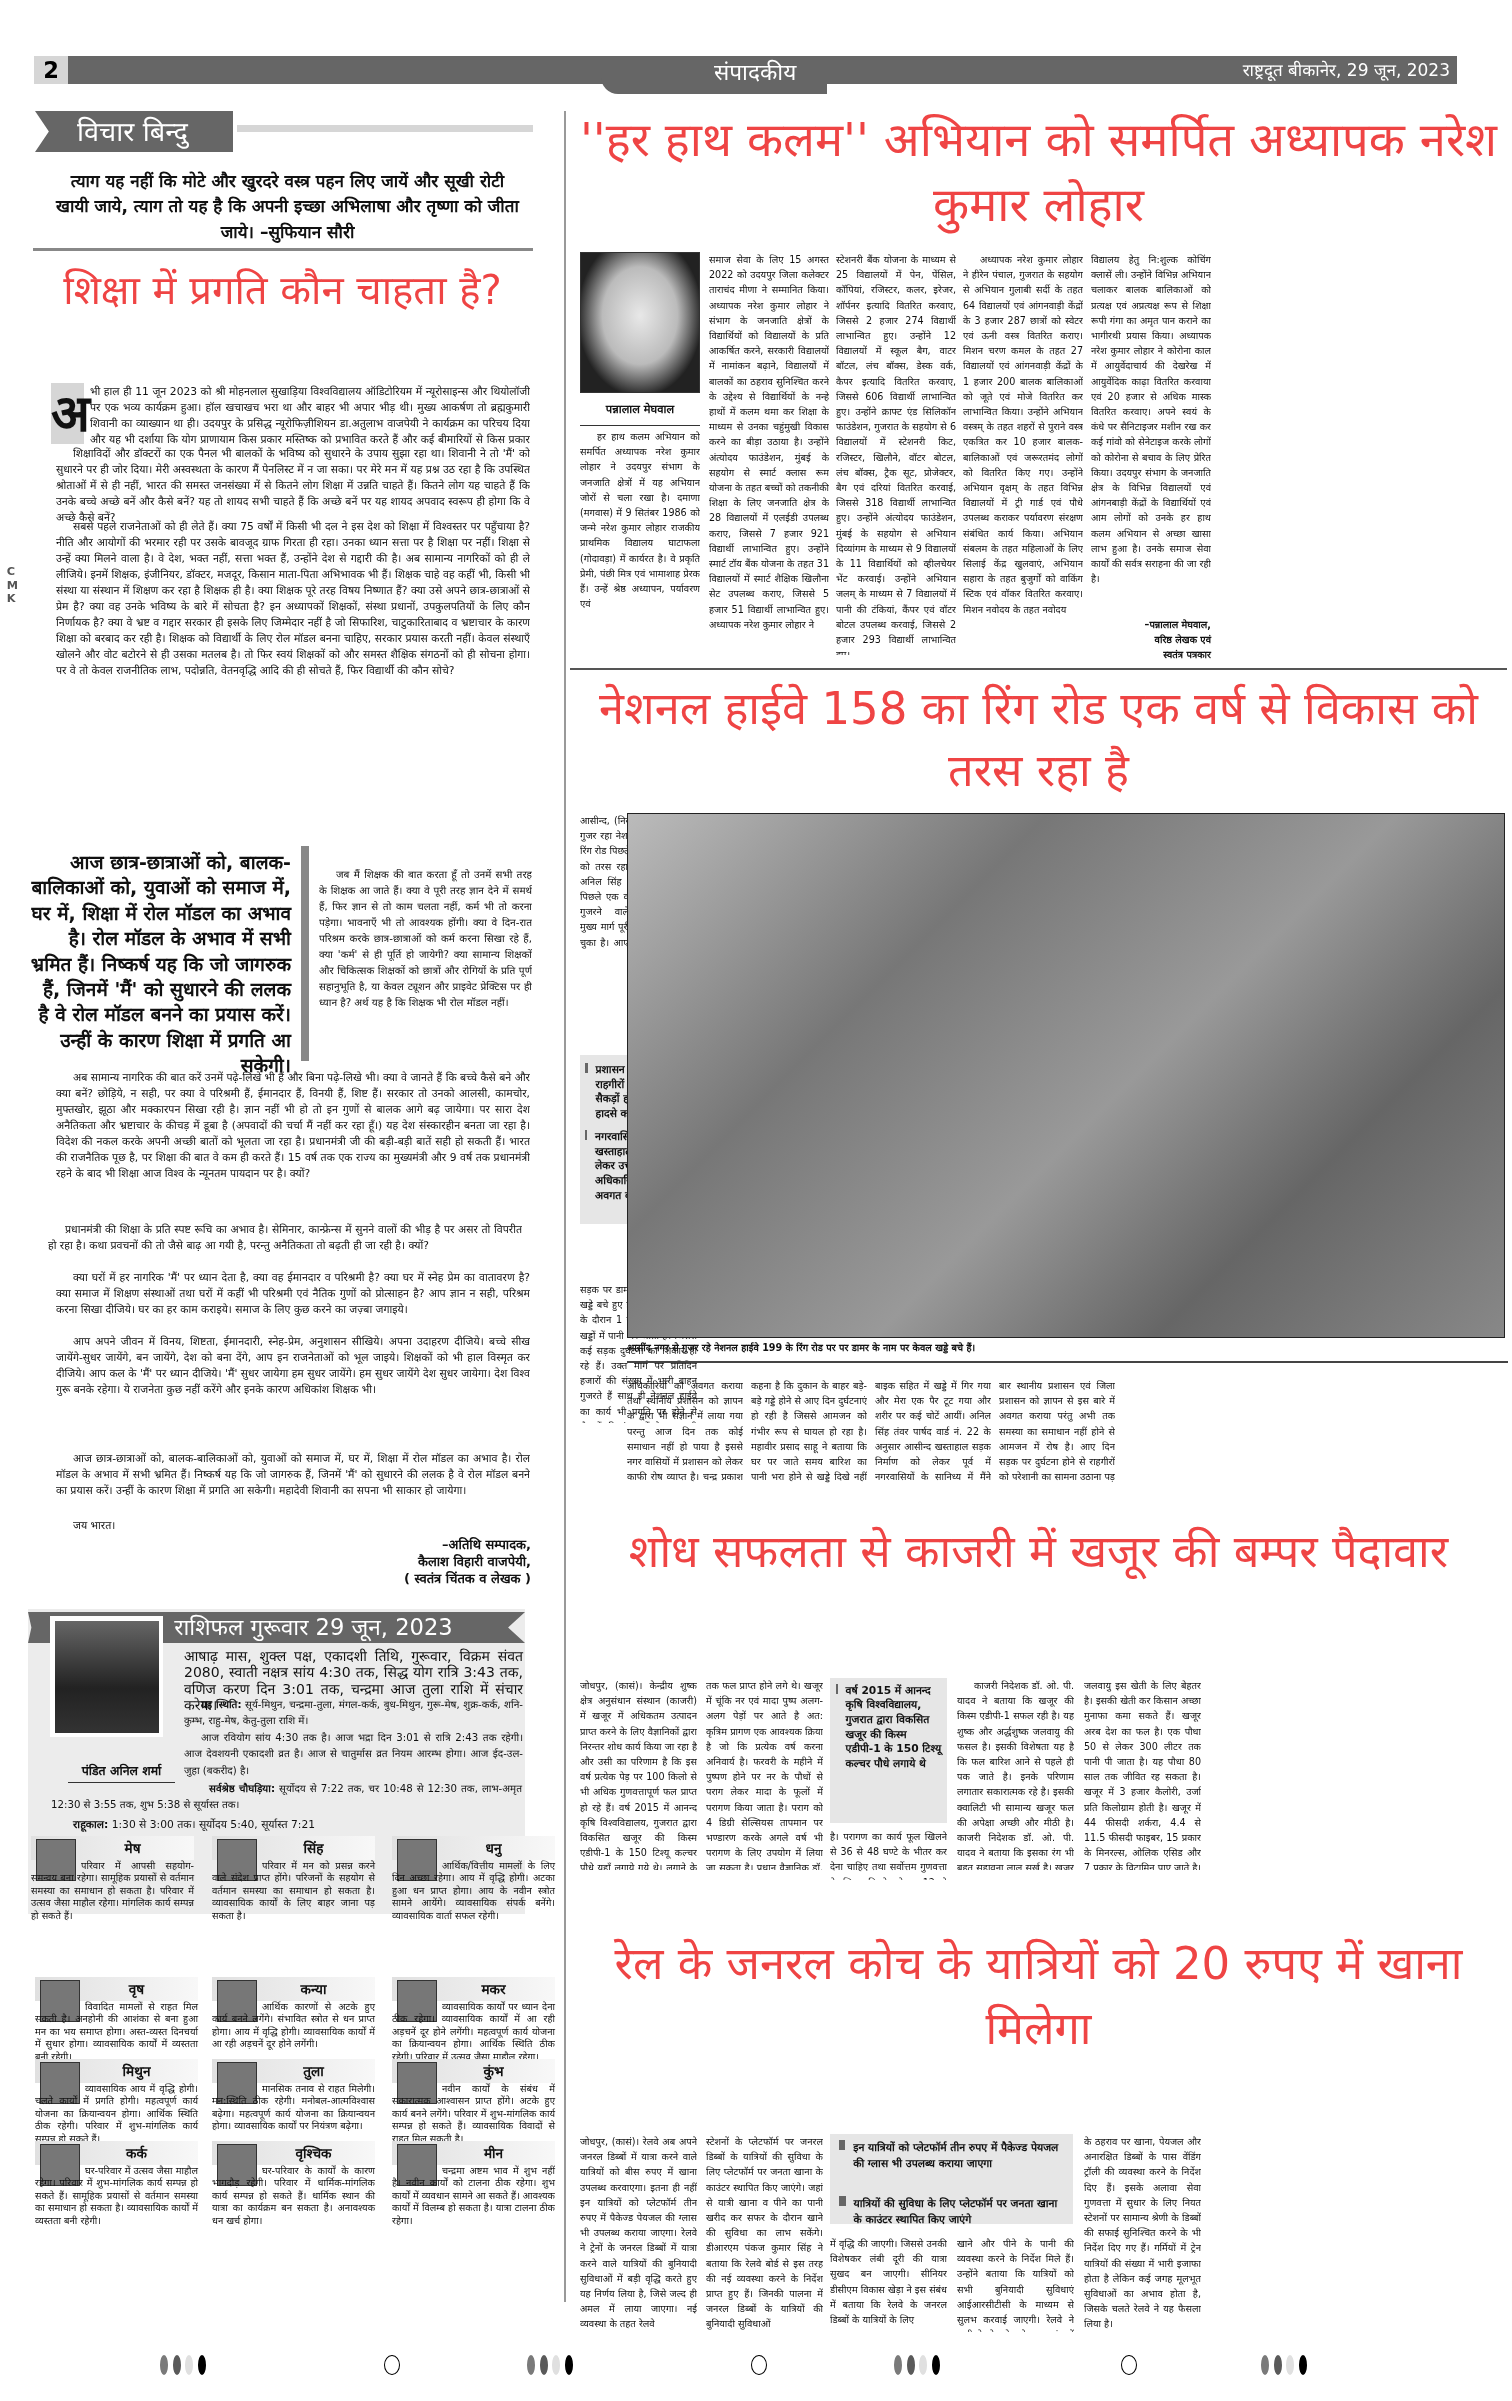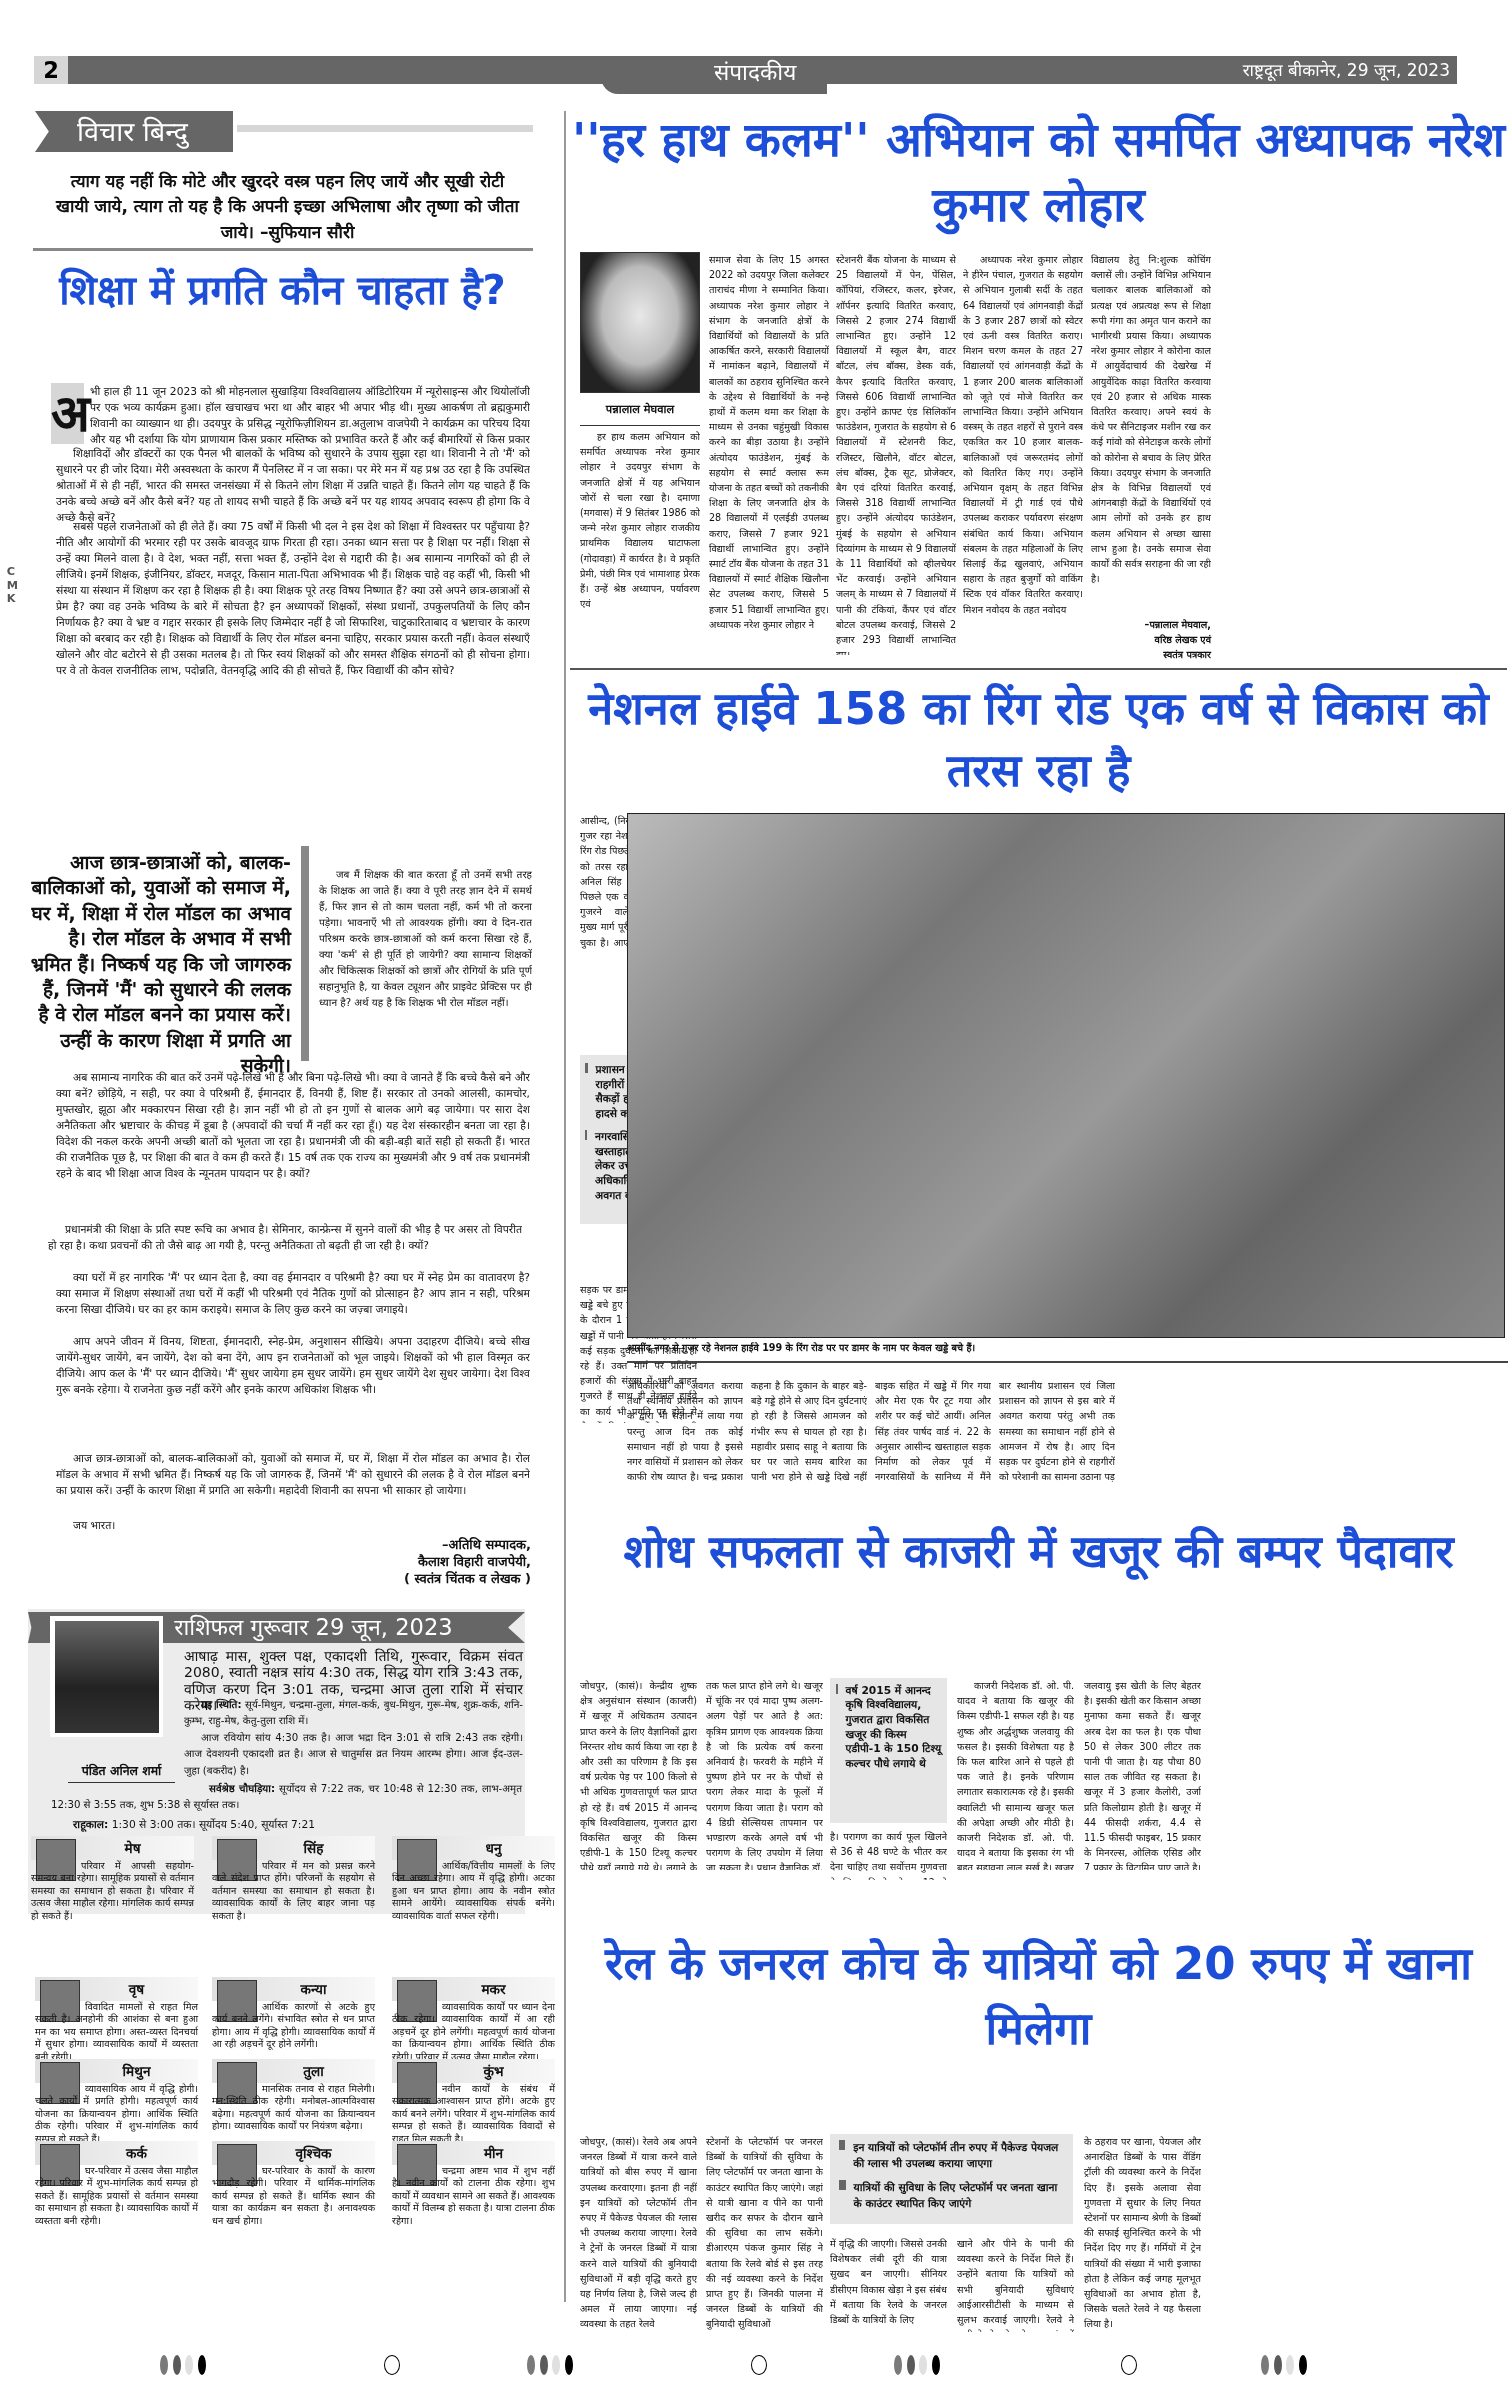--- a/index.html
+++ b/index.html
@@ -6,21 +6,21 @@
 body{width:1512px;height:2401px;background:#fff;font-family:"DejaVu Sans","Liberation Sans",sans-serif;color:#111;position:relative;overflow:hidden}
 .abs{position:absolute}
 .headerbar{left:34px;top:56px;width:1423px;height:28px;background:#666;}
 .pagenum{left:34px;top:56px;width:34px;height:28px;background:#d6d6d6;color:#000;font-weight:bold;font-size:22.6px;text-align:center;line-height:28px}
 .section-tab{left:601px;top:56px;width:226px;height:38px;background:#666;border-radius:0 0 0 17px;color:#fff;font-size:22.6px;line-height:32px;padding-left:113px;white-space:nowrap}
 .dateline{right:62px;top:59px;color:#fff;font-size:17px;line-height:22.6px}
 .vdiv{width:2.3px;background:#999}
 .hdiv{height:3.4px;background:#888}
 .body-text{font-size:10.7px;line-height:16px;text-align:justify}
 .col{position:absolute;font-size:9.6px;line-height:15.2px;text-align:justify;overflow:hidden}
-.headline{font-weight:bold;color:#1d4ed8;text-align:center;line-height:1.25}
+.headline{font-weight:normal;color:#ef4444;text-align:center;line-height:1.25}
 .vichar-tab{left:35px;top:111px;width:198px;height:41px;background:#666;color:#fff;font-size:27px;line-height:41px;padding-left:42px;clip-path:polygon(0 0,100% 0,100% 100%,0 100%,7% 50%)}
 .vichar-line{left:237px;top:125px;width:296px;height:6.8px;background:#d6d6d6}
 .quote{left:56px;top:169px;width:463px;text-align:center;font-weight:bold;font-size:17px;line-height:25.4px}
 .dropcap{left:51px;top:383px;width:33px;height:61px;background:#d6d6d6;font-size:51px;line-height:61px;text-align:center;font-weight:bold}
 .pullquote{left:28px;top:850px;width:263px;font-weight:bold;font-size:19px;line-height:25.4px;text-align:right}
 .pullbar{left:301px;top:846px;width:8px;height:215px;background:#888}
 .rashi-band{left:28px;top:1609px;width:497px;height:305px;background:#ececec}
 .rashi-title{left:102px;top:1612px;width:423px;height:31px;background:#666;color:#fff;font-size:22.6px;line-height:31px;text-align:center;clip-path:polygon(0 0,100% 0,96% 50%,100% 100%,0 100%)}
 .rashi-left-tri{left:28px;top:1612px;width:85px;height:31px;background:#666;clip-path:polygon(0 0,100% 0,100% 100%,0 100%,4% 50%)}
 .astro-photo{left:50px;top:1616px;width:113px;height:121px;background:#fff;padding:4.5px}
@@ -210,21 +210,21 @@
     <span>वर्ष 2015 में आनन्द कृषि विश्वविद्यालय, गुजरात द्वारा विकसित खजूर की किस्म एडीपी-1 के 150 टिश्यू कल्चर पौधे लगाये थे</span>
   </div>
 <div class="col" style="left:830px;top:1829px;width:117px;height:51px">है। परागण का कार्य फूल खिलने से 36 से 48 घण्टे के भीतर कर देना चाहिए तथा सर्वोत्तम गुणवत्ता के लिए प्रति पेड़ केवल 12 से 15 गुच्छों को रख कर शेष को हटा देना चाहिए।</div>
 <div class="col" style="left:957px;top:1678px;width:117px;height:192px;text-indent:17px">काजरी निदेशक डॉ. ओ. पी. यादव ने बताया कि खजूर की किस्म एडीपी-1 सफल रही है। यह शुष्क और अर्द्धशुष्क जलवायु की फसल है। इसकी विशेषता यह है कि फल बारिश आने से पहले ही पक जाते है। इनके परिणाम लगातार सकारात्मक रहे है। इसकी क्वालिटी भी सामान्य खजूर फल की अपेक्षा अच्छी और मीठी है। काजरी निदेशक डॉ. ओ. पी. यादव ने बताया कि इसका रंग भी बहुत सुहावना लाल सुर्ख है। खजूर की खेती के लिए किसानों को जागरूक किया जा रहा है। पश्चिमी राजस्थान की</div>
 <div class="col" style="left:1084px;top:1678px;width:117px;height:192px">जलवायु इस खेती के लिए बेहतर है। इसकी खेती कर किसान अच्छा मुनाफा कमा सकते हैं। खजूर अरब देश का फल है। एक पौधा 50 से लेकर 300 लीटर तक पानी पी जाता है। यह पौधा 80 साल तक जीवित रह सकता है। खजूर में 3 हजार कैलोरी, उर्जा प्रति किलोग्राम होती है। खजूर में 44 फीसदी शर्करा, 4.4 से 11.5 फीसदी फाइबर, 15 प्रकार के मिनरल्स, ओलिक एसिड और 7 प्रकार के विटामिन पाए जाते है। काजरी में खजूर विक्रय हो रहा है। आम नागरिक इन्हें खरीद सकते हैं।</div>
 
 <div class="abs headline" style="left:570px;top:1931px;width:937px;font-size:45px;line-height:65px">रेल के जनरल कोच के यात्रियों को 20 रुपए में खाना मिलेगा</div>
 <div class="col" style="left:580px;top:2134px;width:117px;height:198px">जोधपुर, (कासं)। रेलवे अब अपने जनरल डिब्बों में यात्रा करने वाले यात्रियों को बीस रुपए में खाना उपलब्ध करवाएगा। इतना ही नहीं इन यात्रियों को प्लेटफॉर्म तीन रुपए में पैकेज्ड पेयजल की ग्लास भी उपलब्ध कराया जाएगा। रेलवे ने ट्रेनों के जनरल डिब्बों में यात्रा करने वाले यात्रियों की बुनियादी सुविधाओं में बड़ी वृद्धि करते हुए यह निर्णय लिया है, जिसे जल्द ही अमल में लाया जाएगा। नई व्यवस्था के तहत रेलवे</div>
 <div class="col" style="left:706px;top:2134px;width:117px;height:198px">स्टेशनों के प्लेटफॉर्म पर जनरल डिब्बों के यात्रियों की सुविधा के लिए प्लेटफॉर्म पर जनता खाना के काउंटर स्थापित किए जाएंगे। जहां से यात्री खाना व पीने का पानी खरीद कर सफर के दौरान खाने की सुविधा का लाभ सकेंगे। डीआरएम पंकज कुमार सिंह ने बताया कि रेलवे बोर्ड से इस तरह की नई व्यवस्था करने के निर्देश प्राप्त हुए हैं। जिनकी पालना में जनरल डिब्बों के यात्रियों की बुनियादी सुविधाओं</div>
 <div class="abs box-grey" style="left:830px;top:2134px;width:243px;height:90px;padding:5.6px 9px;font-weight:bold;font-size:10.7px;line-height:16px">
-  <div style="display:flex;margin-bottom:8px">
+  <div style="display:flex;margin-bottom:24px">
       <span class="bullet"></span>
       <span>इन यात्रियों को प्लेटफॉर्म तीन रुपए में पैकेज्ड पेयजल की ग्लास भी उपलब्ध कराया जाएगा</span>
     </div>
   <div style="display:flex">
       <span class="bullet"></span>
       <span>यात्रियों की सुविधा के लिए प्लेटफॉर्म पर जनता खाना के काउंटर स्थापित किए जाएंगे</span>
     </div>
 </div>
 <div class="col" style="left:830px;top:2236px;width:117px;height:96px">में वृद्धि की जाएगी। जिससे उनकी विशेषकर लंबी दूरी की यात्रा सुखद बन जाएगी। सीनियर डीसीएम विकास खेड़ा ने इस संबंध में बताया कि रेलवे के जनरल डिब्बों के यात्रियों के लिए</div>
 <div class="col" style="left:957px;top:2236px;width:117px;height:96px">खाने और पीने के पानी की व्यवस्था करने के निर्देश मिले हैं। उन्होंने बताया कि यात्रियों को सभी बुनियादी सुविधाएं आईआरसीटीसी के माध्यम से सुलभ करवाई जाएगी। रेलवे ने सभी रेलवे जोन के महाप्रबंधकों को ट्रेनों</div>

